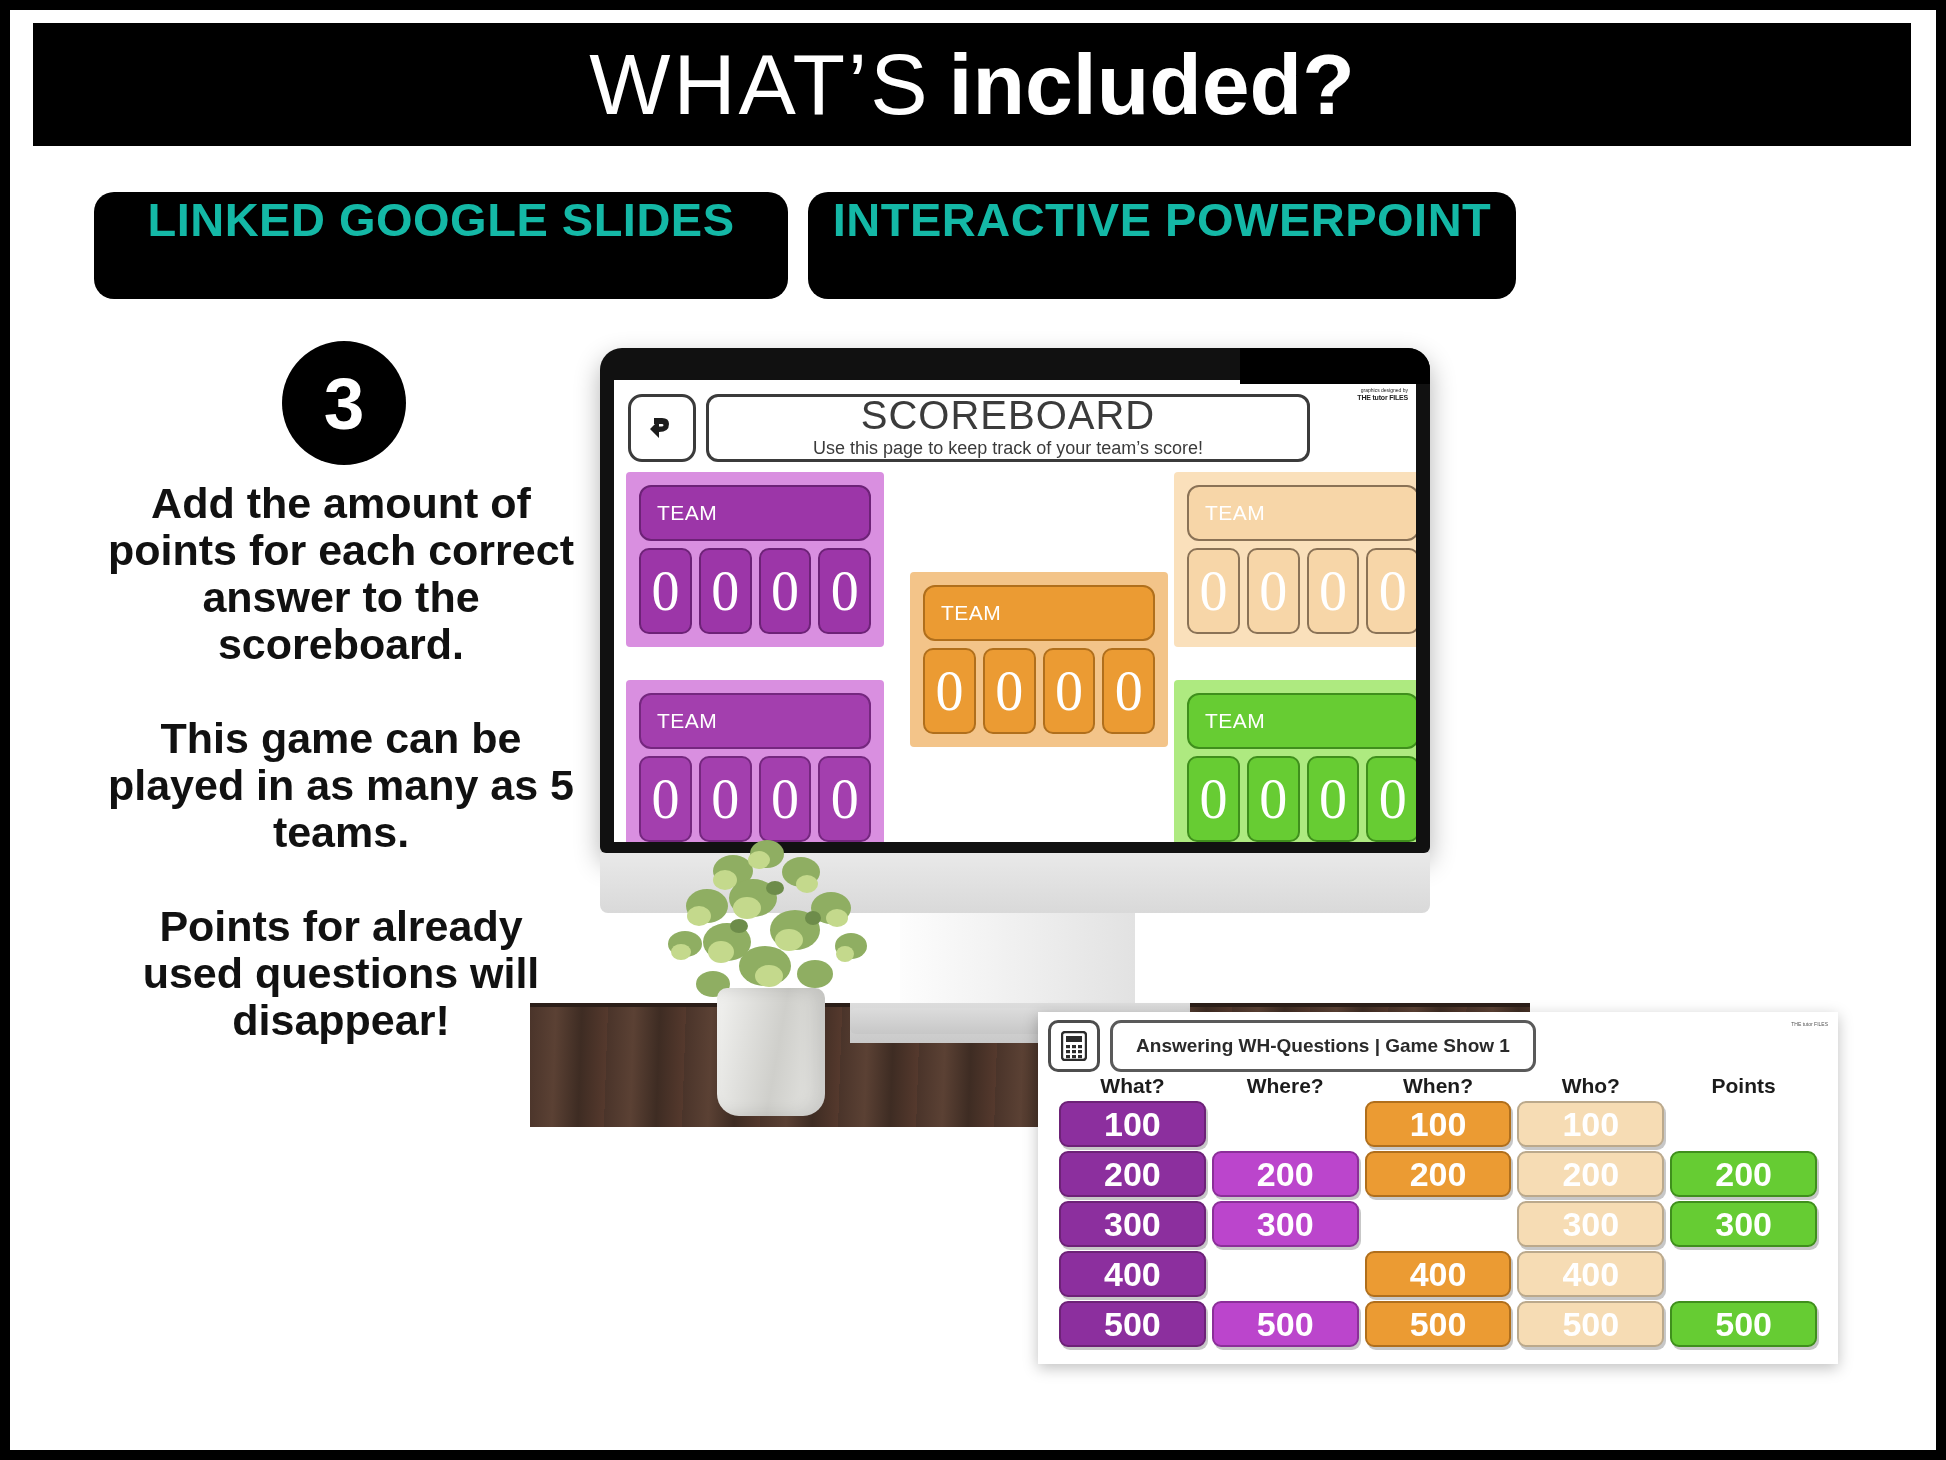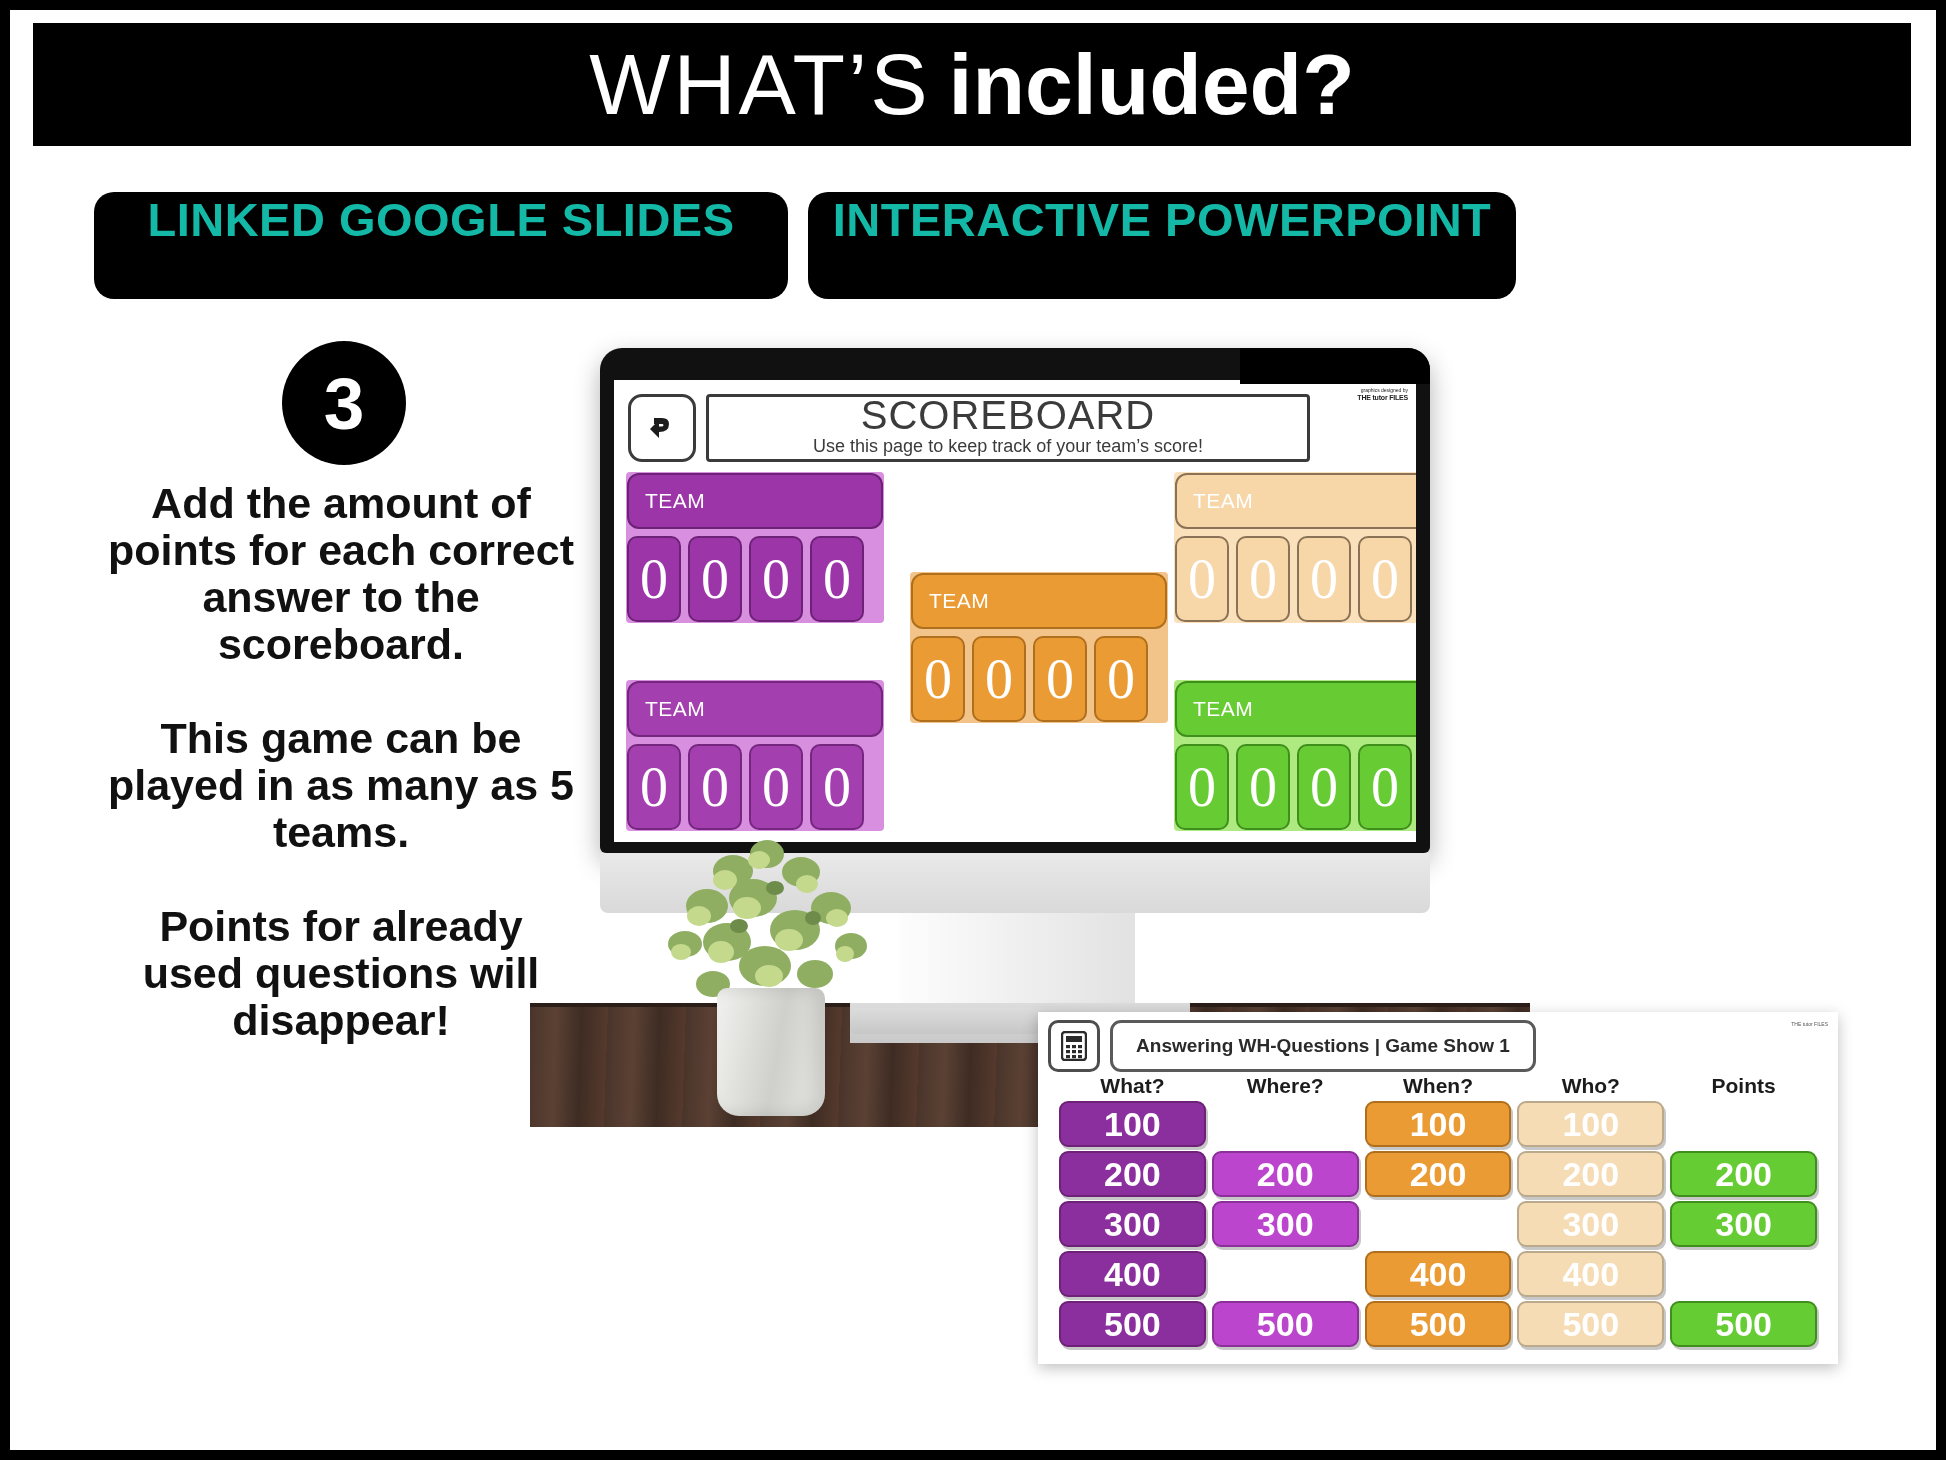--- a/index.html
+++ b/index.html
@@ -102,32 +102,32 @@
     box-shadow:inset -10px 0 16px rgba(0,0,0,.12);
   }
   
   .back-btn{
     position:absolute;left:14px;top:14px;width:62px;height:62px;
     background:#fff;border:3px solid #3b3b3b;border-radius:14px;
     display:flex;align-items:center;justify-content:center;
   }
   .title-box{
     position:absolute;left:92px;top:14px;width:598px;height:62px;
-    background:#fff;border:3px solid #3b3b3b;border-radius:4px;
-    display:flex;flex-direction:column;align-items:center;justify-content:flex-start;
+    background:#fff;border:3px solid #3b3b3b;border-radius:12px;
+    display:flex;flex-direction:column;align-items:center;justify-content:space-between;
   }
   .title-main{font-size:40px;color:#3b3b3b;letter-spacing:1px;line-height:.92;font-weight:300;}
   .title-sub{font-size:18px;color:#3b3b3b;margin-top:2px;}
   .watermark{
     position:absolute;right:8px;top:8px;text-align:right;
     font-size:5px;line-height:1.15;color:#222;
   }
   .watermark b{font-size:7px;letter-spacing:-.2px;}
   
-  .team-panel{position:absolute;border-radius:4px;padding:1px;box-sizing:border-box;}
+  .team-panel{position:absolute;border-radius:4px;padding:13px;box-sizing:border-box;}
   .team-header{
     height:56px;border-radius:12px;display:flex;align-items:center;
     padding-left:16px;box-sizing:border-box;color:#fff;font-size:21px;letter-spacing:.5px;
   }
   .digits{display:flex;gap:7px;margin-top:7px;}
   .digit{
     width:50px;height:82px;border-radius:10px;
     display:flex;align-items:center;justify-content:center;
     font-size:56px;font-weight:300;color:#fff;font-family:"Liberation Serif",serif;
   }

